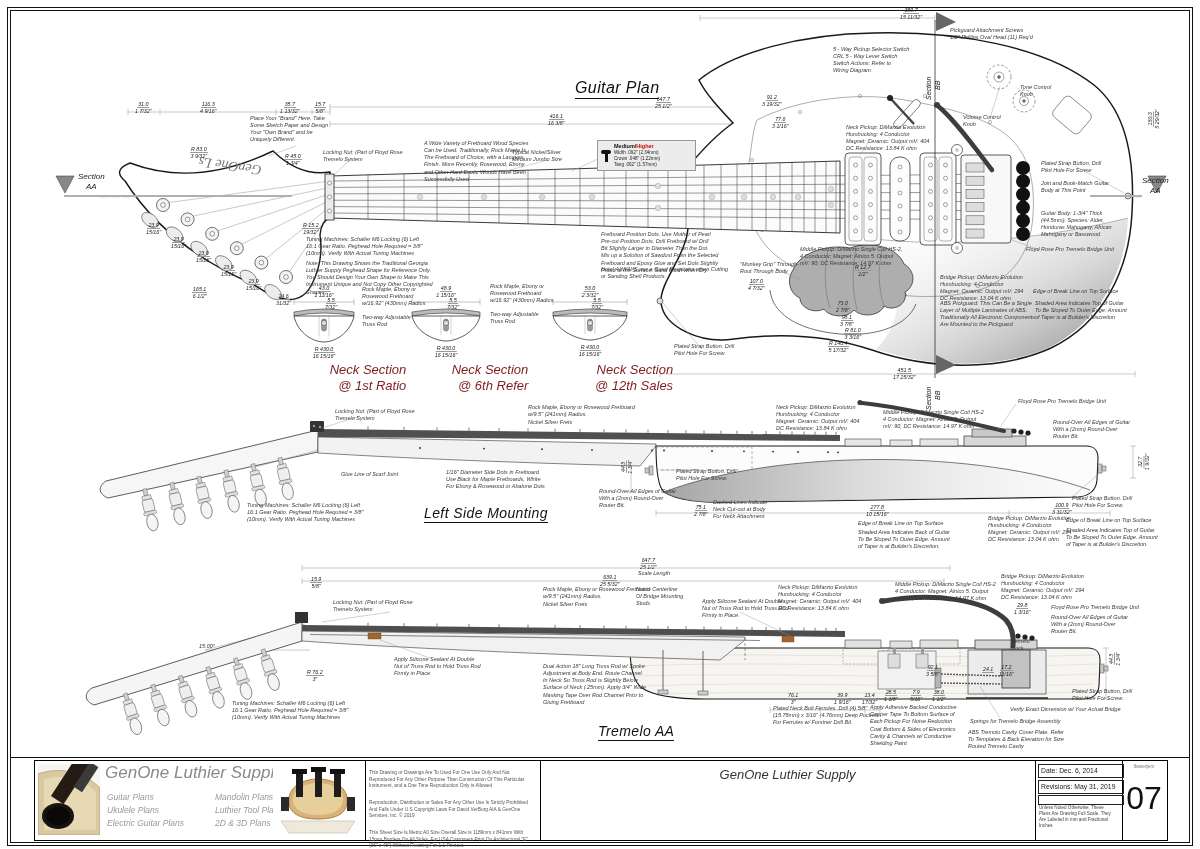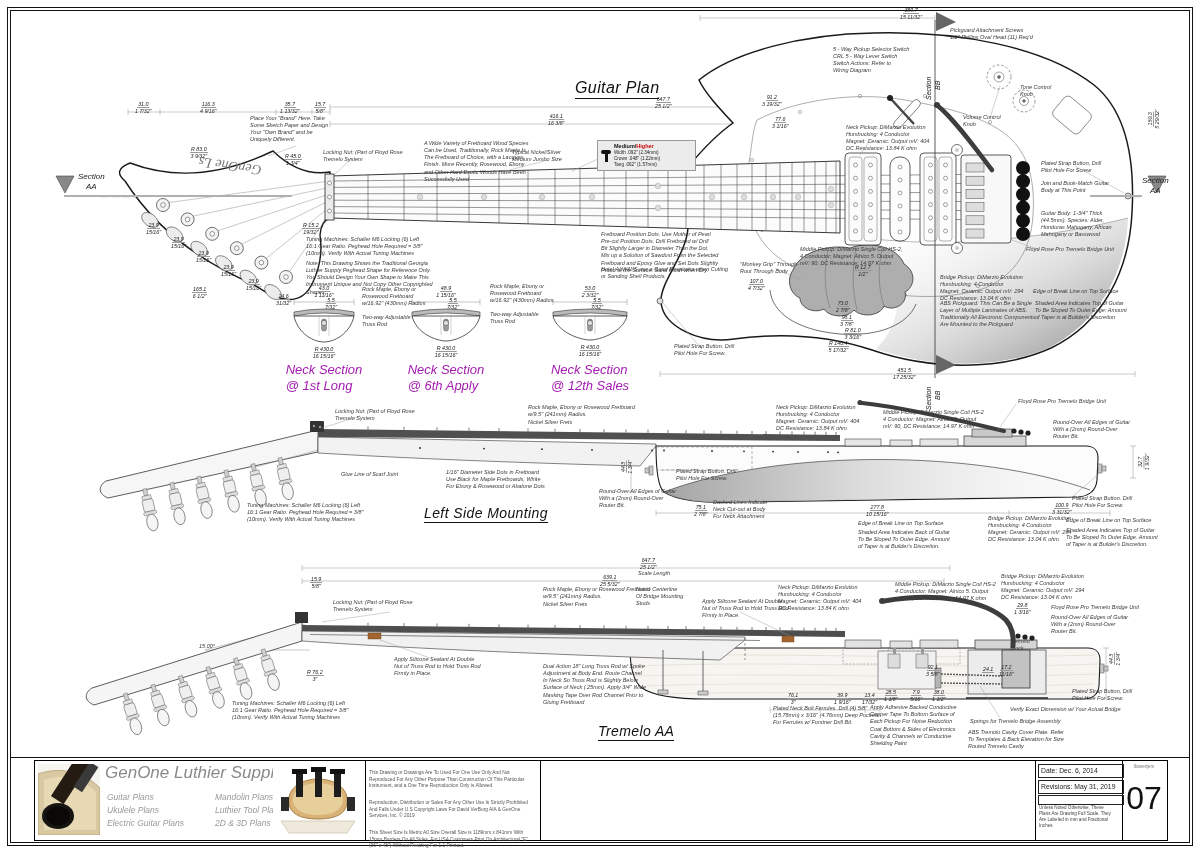--- a/index.html
+++ b/index.html
@@ -12,22 +12,22 @@
   .note{position:absolute;font:italic 5.5px/1.3 "Liberation Sans",sans-serif;color:#3a3a3a;
         white-space:pre-line;z-index:5;}
   .dim{position:absolute;display:flex;flex-direction:column;align-items:center;
        font:italic 5.3px/1.2 "Liberation Sans",sans-serif;color:#222;z-index:5;}
   .dim .mm{border-bottom:.6px solid #999;padding:0 1px;}
   .dim.v{transform:rotate(-90deg);}
   .dim.c{transform:translateX(-50%);}
   .view-title{position:absolute;font:italic 16px/1 "Liberation Sans",sans-serif;color:#111;
       border-bottom:1px solid #111;padding-bottom:2px;letter-spacing:.4px;z-index:5;}
   .view-title.sm{font-size:14px;}
-  .ns-title{position:absolute;transform:translateX(-50%);text-align:left;
-      font:italic 13px/1.25 "Liberation Sans",sans-serif;color:#a21caf;z-index:5;}
+  .ns-title{position:absolute;transform:translateX(-50%);text-align:right;
+      font:italic 13px/1.25 "Liberation Sans",sans-serif;color:#7f1d1d;z-index:5;margin-left:44px;}
   .marker{position:absolute;text-align:center;font:italic 8px/1.2 "Liberation Sans",sans-serif;
       color:#222;z-index:5;}
   .fretbox{position:absolute;left:597px;top:140px;width:78px;background:#ececec;
       border:.6px solid #999;padding:2px 3px 2px 16px;z-index:5;}
   .fretbox .t{font:bold 5.5px/1.2 "Liberation Sans",sans-serif;color:#111;}
   .fretbox .t .red{color:#c00;}
   .fretbox .r{font:4.6px/1.35 "Liberation Sans",sans-serif;color:#222;}
   .fretbox .glyph{position:absolute;left:3px;top:9px;width:10px;height:14px;}
   .fretbox .glyph:before{content:"";position:absolute;left:0;top:0;width:10px;height:4px;
       background:#111;border-radius:2px;}
@@ -722,38 +722,38 @@
   <div class="dim c" style="left:331px;top:297px;">
       <span class="mm">5.5</span>
       <span class="in">7/32"</span>
     </div>
   <div class="dim c" style="left:324px;top:346px;">
       <span class="mm">R 430.0</span>
       <span class="in">16 15/16"</span>
     </div>
   <div class="ns-title" style="left:324px;top:362px;">
       <div>Neck Section</div>
-      <div>@ 1st Long</div>
+      <div>@ 1st Ratio</div>
     </div>
 
   <div class="dim c" style="left:446px;top:285px;">
       <span class="mm">48.9</span>
       <span class="in">1 15/16"</span>
     </div>
   <div class="dim c" style="left:453px;top:297px;">
       <span class="mm">5.5</span>
       <span class="in">7/32"</span>
     </div>
   <div class="dim c" style="left:446px;top:345px;">
       <span class="mm">R 430.0</span>
       <span class="in">16 15/16"</span>
     </div>
   <div class="ns-title" style="left:446px;top:362px;">
       <div>Neck Section</div>
-      <div>@ 6th Apply</div>
+      <div>@ 6th Refer</div>
     </div>
 
   <div class="dim c" style="left:590px;top:285px;">
       <span class="mm">53.0</span>
       <span class="in">2 3/32"</span>
     </div>
   <div class="dim c" style="left:597px;top:297px;">
       <span class="mm">5.5</span>
       <span class="in">7/32"</span>
     </div>
@@ -994,20 +994,21 @@
           <rect x="74" y="34" width="8" height="14" fill="#2a2a2a"></rect>
       </svg>
     </div>
 
     <div class="tb-legal">
       <p>This Drawing or Drawings Are To Used For One Use Only And Not Reproduced For Any Other Purpose Than Construction Of This Particular Instrument, and a One Time Reproduction Only is Allowed</p>
       <p>Reproduction, Distribution or Sales For Any Other Use Is Strictly Prohibited And Falls Under U.S Copyright Laws For David VerBurg AIA &amp; GenOne Services, Inc. © 2019</p>
       <p>This Sheet Size Is Metric A0 Size Overall Size is 1189mm x 841mm With 15mm Borders On All Sides. For USA Customers Print On Architectural "E" (36" x 48") Without Resizing For 1:1 Printout.</p>
     </div>
 
+    <div class="tb-company">GenOne Luthier Supply</div>
 
     <div class="tb-box" style="top:3px;">Date: Dec. 6, 2014</div>
     <div class="tb-box" style="top:19px;">Revisions: May 31, 2019</div>
     <div class="tb-box" style="top:34px;height:5px;"></div>
     <div class="tb-note">Unless Noted Otherwise, These
 Plans Are Drawing Full Scale. They
 Are Labeled in mm and Fractional
 Inches</div>
 
     <div class="tb-file">Ibanezjem</div>

